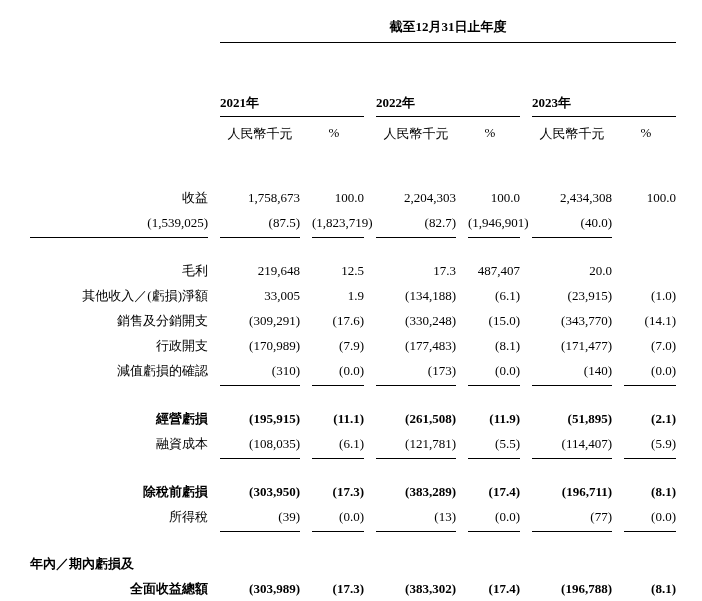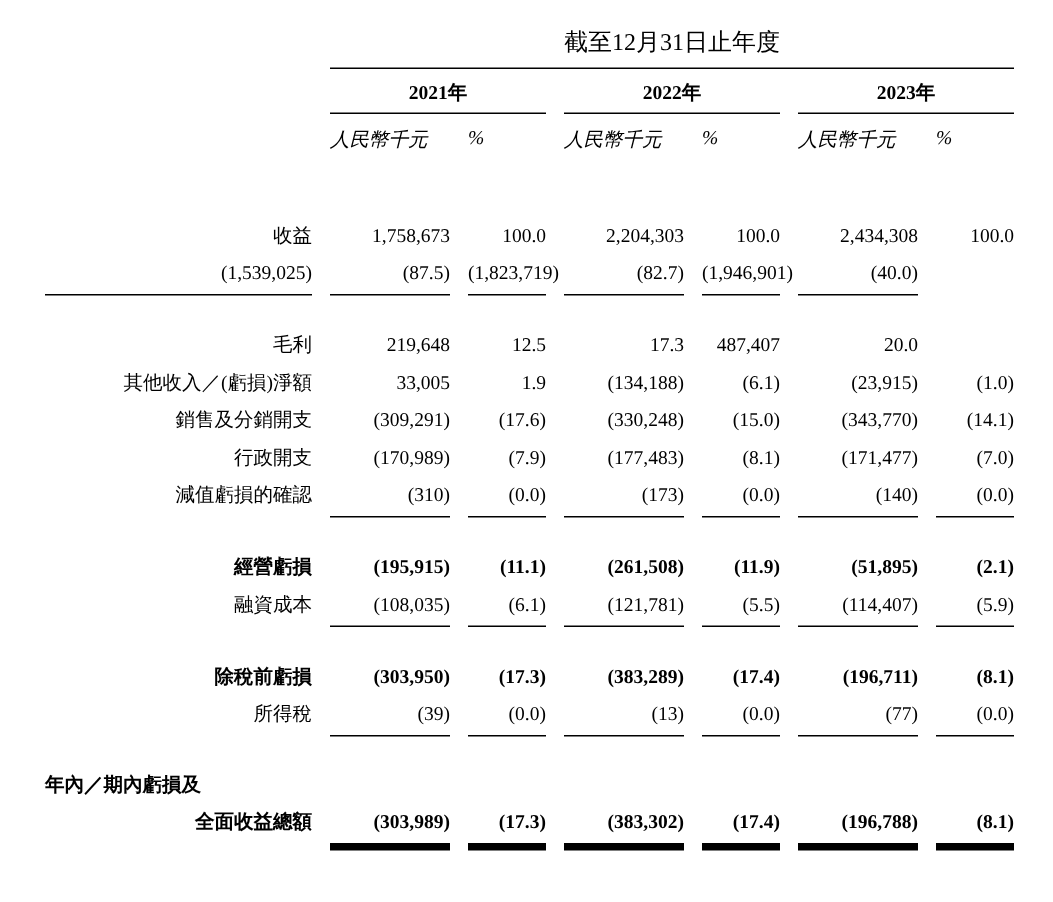--- a/index.html
+++ b/index.html
@@ -15,40 +15,39 @@
     position: absolute;
     left: 30px; top: 18px;
     display: grid;
     grid-template-columns: 178px 80px 52px 80px 52px 80px 52px;
     column-gap: 12px;
     font-size: 13px;
   }
   .title {
     grid-column: 2 / 8;
     text-align: center;
-    font-weight: normal;
-    font-size: 16px;
+    font-weight: bold;
+    font-size: 13px;
     padding-bottom: 6px;
     border-bottom: 1.5px solid #000;
     white-space: nowrap;
   }
   .year {
-    text-align: center;
     font-weight: bold;
     padding: 7px 0 4px 0;
     border-bottom: 1.5px solid #000;
     white-space: nowrap;
+    margin-top: 44px;
   }
   .year-1 { grid-column: 2 / 4; }
   .year-2 { grid-column: 4 / 6; }
   .year-3 { grid-column: 6 / 8; }
   .sub {
     padding-top: 8px;
-    text-align: left;
-    font-style: italic;
+    text-align: center;
     white-space: nowrap;
   }
   .sub.amt-1 { grid-column: 2; }
   .sub.pct-1 { grid-column: 3; }
   .sub.amt-2 { grid-column: 4; }
   .sub.pct-2 { grid-column: 5; }
   .sub.amt-3 { grid-column: 6; }
   .sub.pct-3 { grid-column: 7; }
   .sub.pct { padding-right: 8px; }
   .header-gap { grid-column: 1 / -1; height: 42px; }

